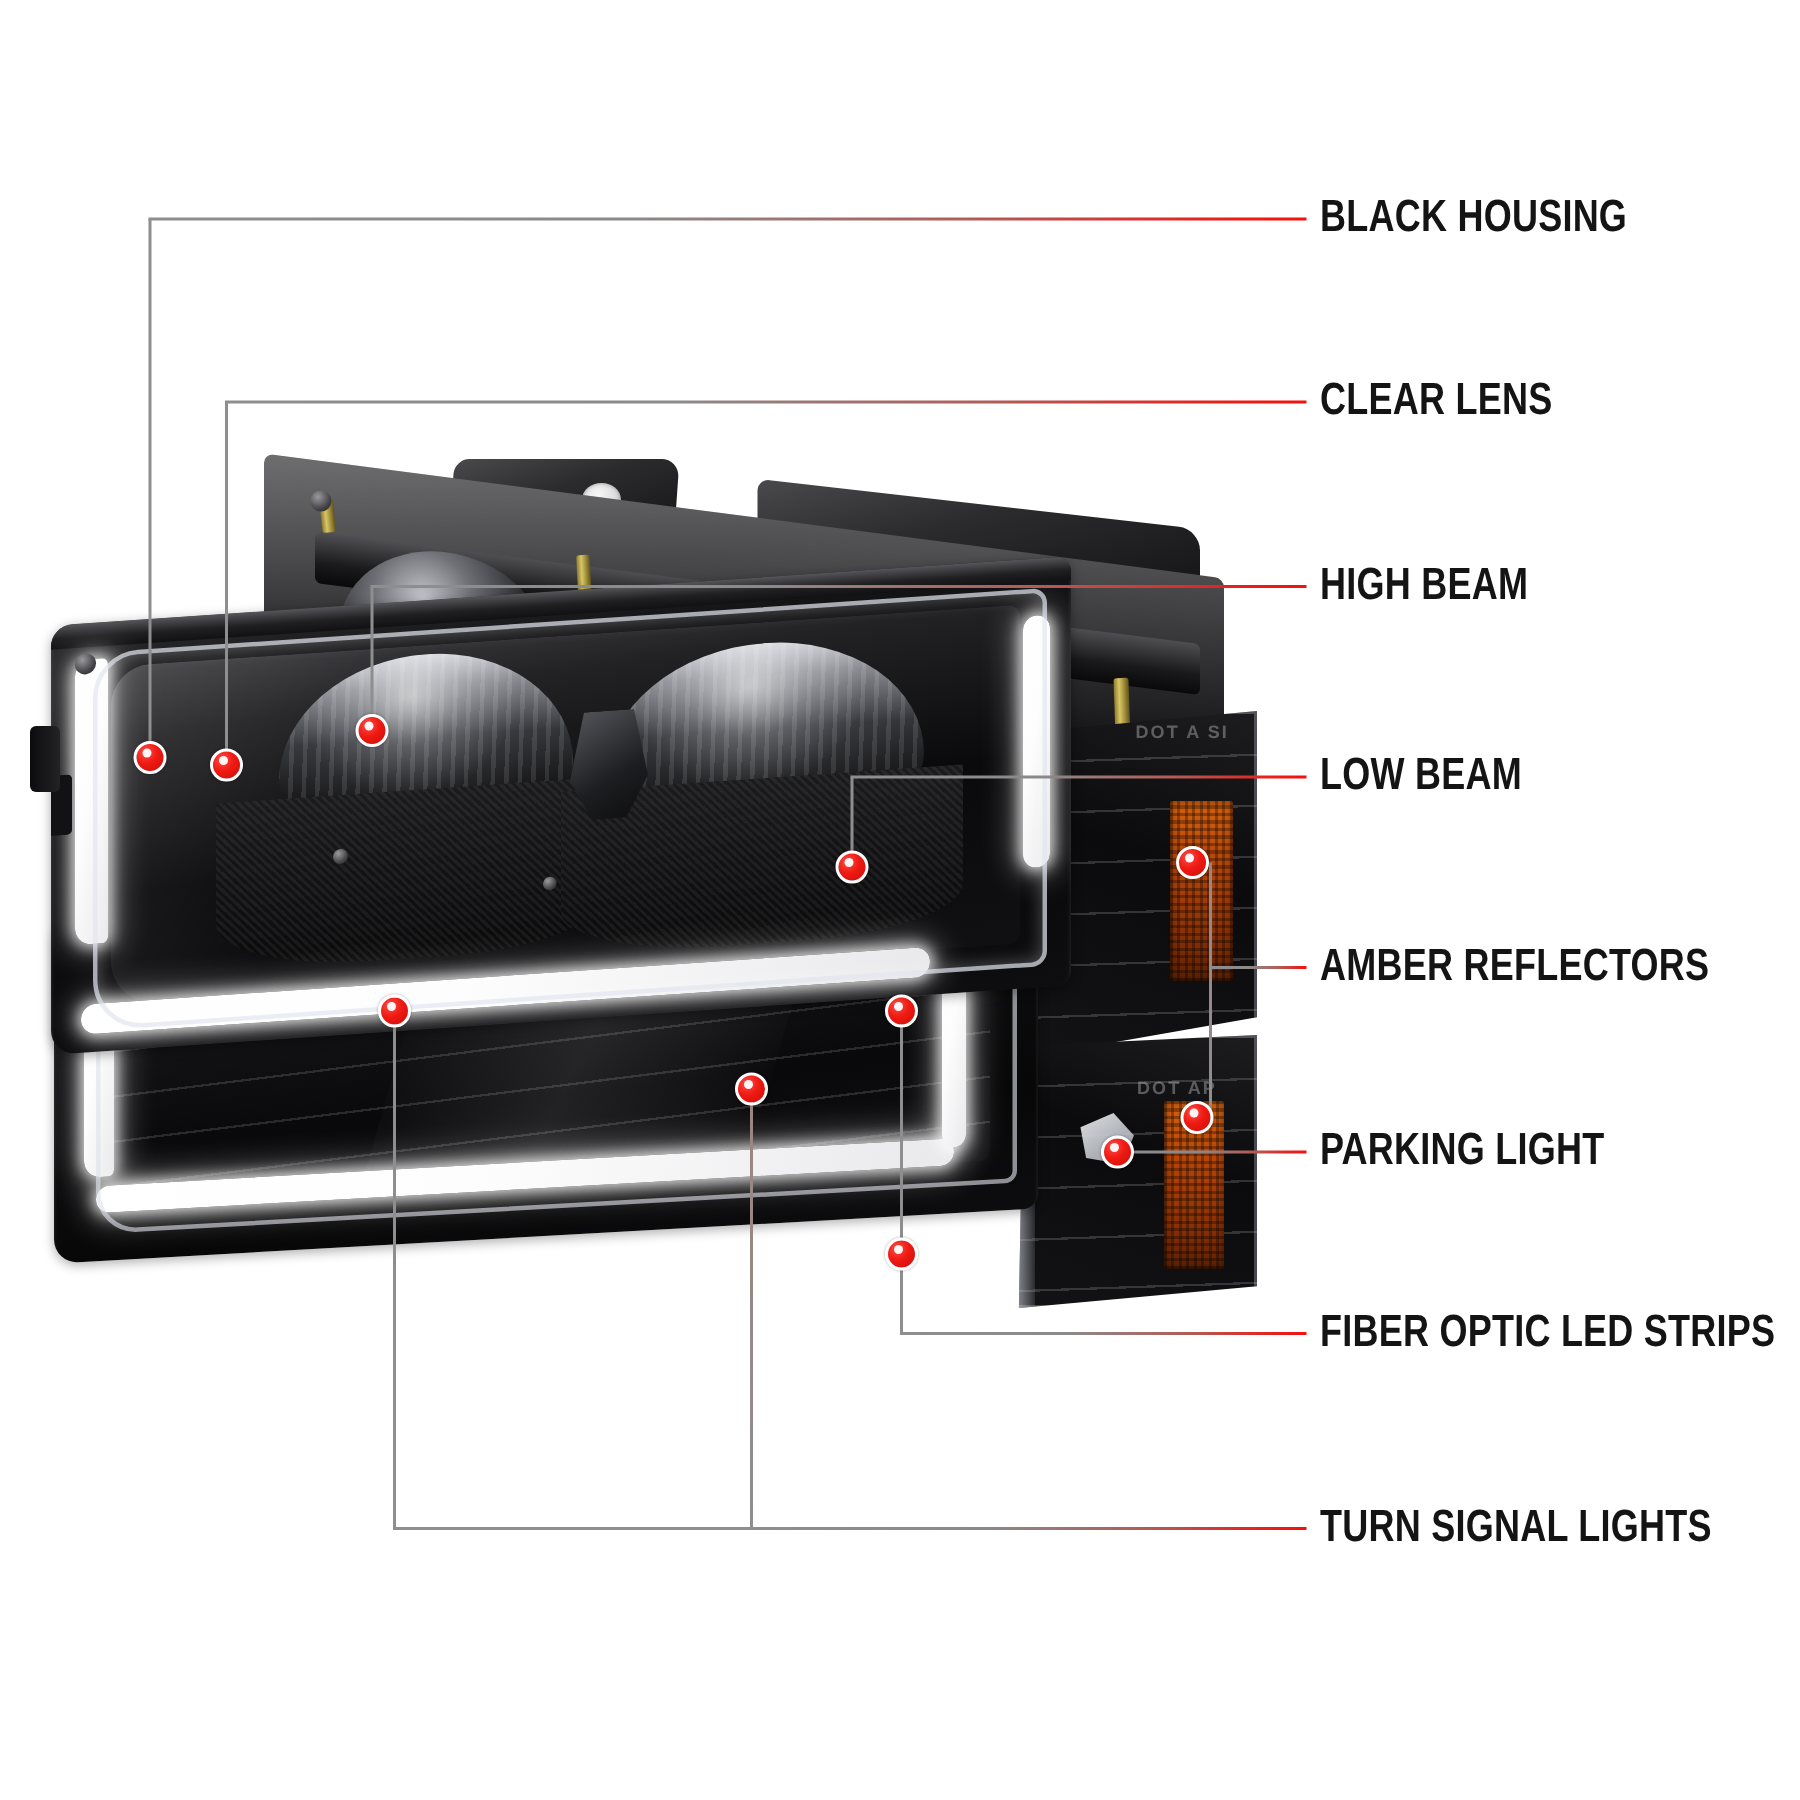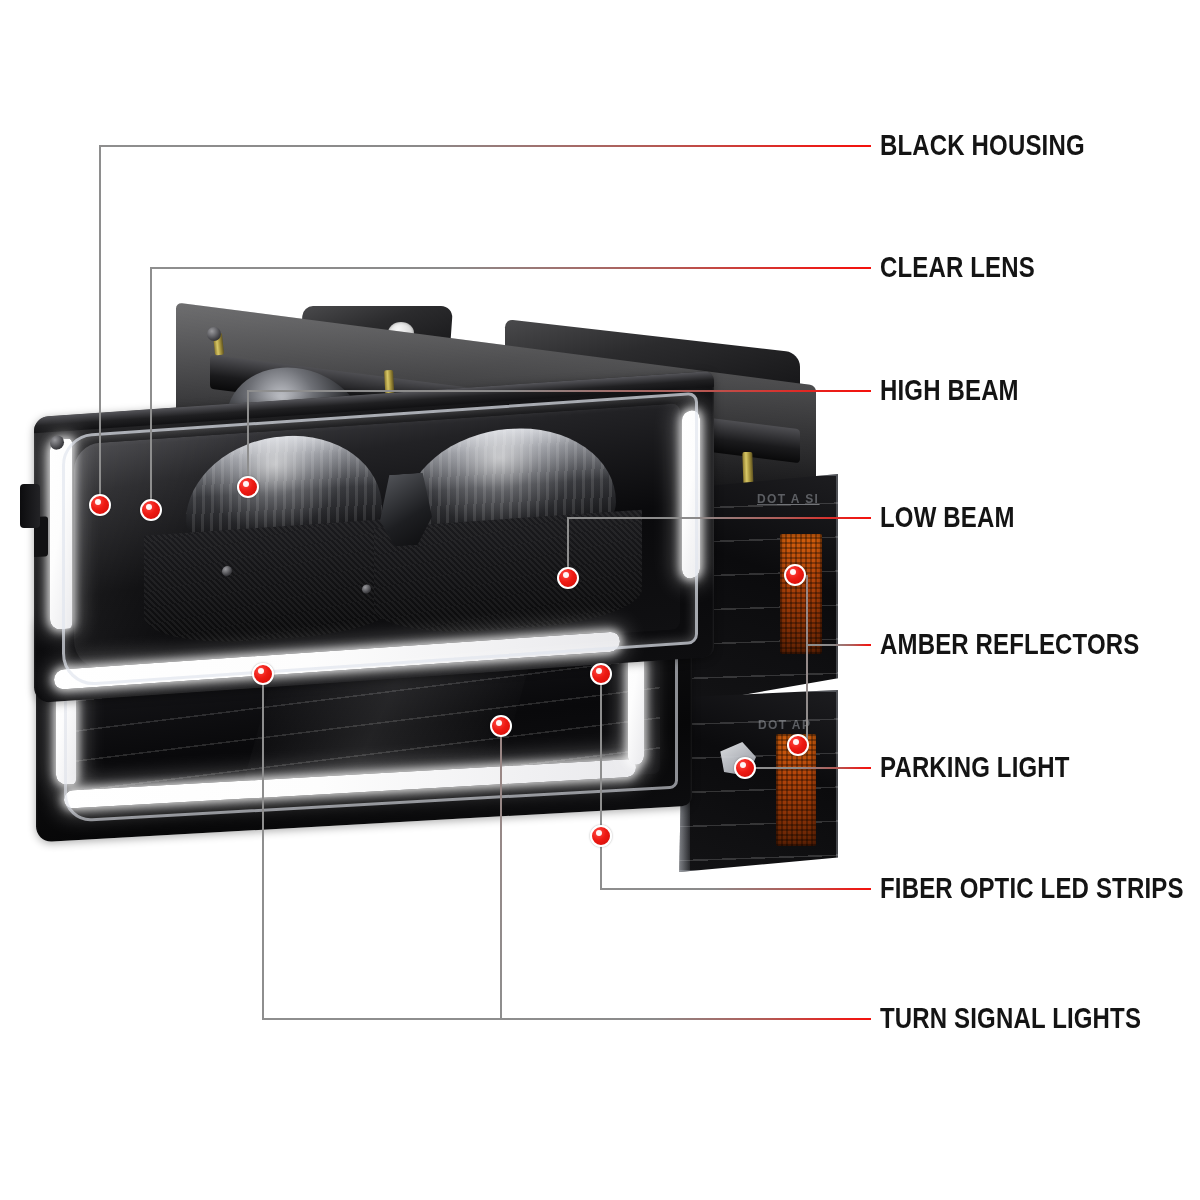--- a/index.html
+++ b/index.html
@@ -274,21 +274,21 @@
     <div class="clip" style="left:192px;top:442px;width:30px;height:22px;transform:skewY(7deg);"></div>
     <div class="sticker" style="left:505px;top:466px;width:72px;height:28px;transform:skewY(7deg);"></div>
     <div class="clip" style="left:530px;top:491px;width:32px;height:22px;transform:skewY(7deg);"></div>
 
     <div class="corner" style="left:676px;top:474px;width:162px;height:232px;
                 clip-path:polygon(6% 6%,100% 0,100% 88%,2% 100%);">
       <div class="corner-ribs"></div>
       <div class="corner-edge" style="left:0;width:14px;"></div>
       <div class="amber" style="left:104px;top:60px;width:42px;height:120px;"></div>
     </div>
-    <div class="dot-text" style="left:757px;top:492px;text-decoration:underline;">DOT A SI</div>
+    <div class="dot-text" style="left:757px;top:481px;">DOT A SI</div>
 
     <div class="corner" style="left:676px;top:690px;width:162px;height:182px;
                 clip-path:polygon(4% 4%,100% 0,100% 92%,2% 100%);">
       <div class="corner-ribs"></div>
       <div class="corner-edge" style="left:0;width:14px;"></div>
       <div class="amber" style="left:100px;top:44px;width:40px;height:112px;"></div>
       <div class="park-lens" style="left:42px;top:52px;width:38px;height:34px;"></div>
     </div>
     <div class="dot-text" style="left:758px;top:718px;">DOT AP</div>
 

